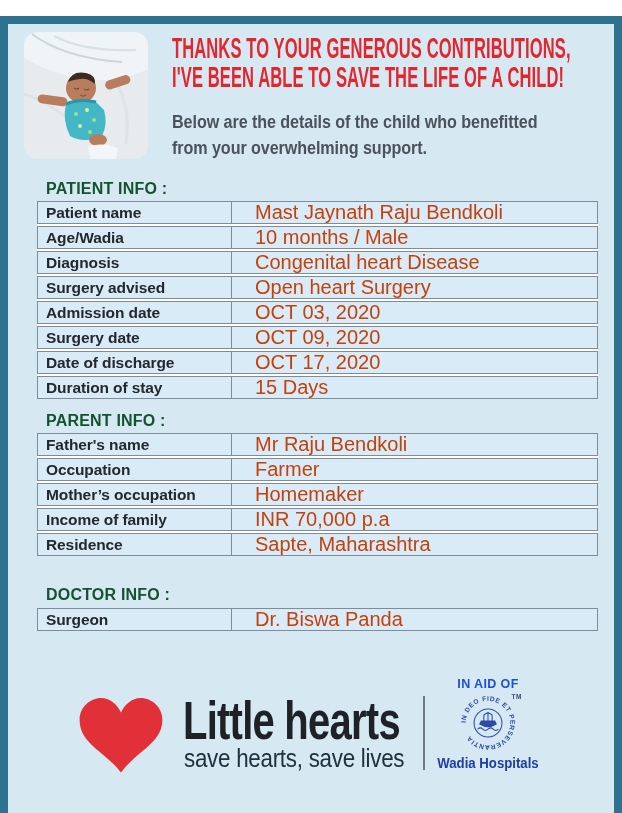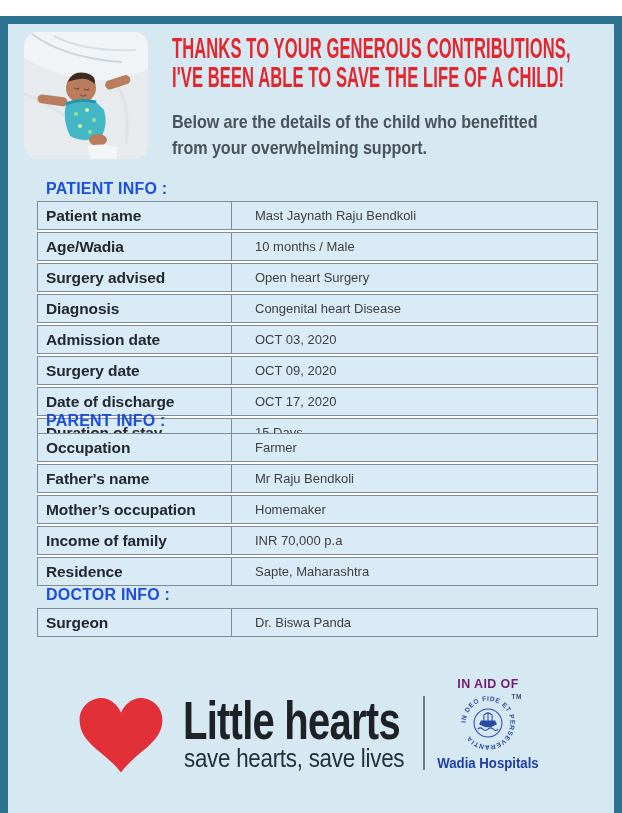--- a/index.html
+++ b/index.html
@@ -15,36 +15,36 @@
 
   
   .photo { left:16px; top:8px; width:124px; height:127px; border-radius:14px; overflow:hidden; }
   .photo svg { display:block; width:100%; height:100%; }
 
   
   .headline { left:164px; top:10px; color:#e2262d; font-weight:700; font-size:29px; line-height:29px; white-space:nowrap; transform:scaleX(0.57); transform-origin:left top; letter-spacing:0.2px; }
   .subtitle { left:164px; top:85px; color:#4a525a; font-weight:700; font-size:19px; line-height:26px; white-space:nowrap; transform:scaleX(0.85); transform-origin:left top; letter-spacing:-0.1px; }
 
   
-  .sec-title { left:38px; color:#1d4ed8; font-weight:700; font-size:16px; letter-spacing:0.2px; white-space:nowrap; }
+  .sec-title { left:38px; color:#14532d; font-weight:700; font-size:16px; letter-spacing:0.2px; white-space:nowrap; }
 
   
   .info-table { left:29px; width:561px; background:#ffffff; }
-  .trow { display:flex; height:29px; background:#d9ebf6; border:1px solid #7d8c98; margin-bottom:2px; }
+  .trow { display:flex; height:23px; background:#d9ebf6; border:1px solid #7d8c98; margin-bottom:2px; }
   .trow:last-child { margin-bottom:0; }
   .tlabel { width:194px; border-right:1px solid #7d8c98; display:flex; align-items:center; padding-left:8px; font-weight:700; font-size:15.5px; color:#23282e; letter-spacing:-0.1px; }
-  .tvalue { flex:1; display:flex; align-items:center; padding-left:23px; font-size:13px; color:#404040;text-align:center; }
+  .tvalue { flex:1; display:flex; align-items:center; padding-left:23px; font-size:20px; color:#c2410c;text-align:center; }
 
   
   .heart { left:70px; top:674px; width:86px; height:75px; }
   .lh-title { left:175px; top:668px; font-size:54px; line-height:56px; font-weight:700; color:#1e2227; white-space:nowrap; transform:scaleX(0.74); transform-origin:left top; letter-spacing:-1px; }
   .lh-tagline { left:176px; top:720px; font-size:26px; line-height:28px; color:#20303c; white-space:nowrap; transform:scaleX(0.86); transform-origin:left top; letter-spacing:-0.3px; }
   .vdivider { left:415px; top:672px; width:2px; height:74px; background:#6f7b86; }
   .aid-col { left:424px; top:653px; width:112px; text-align:center; }
-  .aid-label { font-size:12.5px; font-weight:700; color:#701a75; letter-spacing:0.4px; }
+  .aid-label { font-size:12.5px; font-weight:700; color:#1d4ed8; letter-spacing:0.4px; }
   .seal-wrap { position:relative; width:64px; height:62px; margin:1px auto 0 auto; }
   .seal-wrap svg { display:block; width:64px; height:62px; }
   .tm { position:absolute; right:-2px; top:1px; font-size:6.5px; font-weight:700; color:#3c4b7e; letter-spacing:0.5px; }
   .hospital-name { font-size:14.5px; font-weight:700; color:#1d3ea2; white-space:nowrap; transform:scaleX(0.91); transform-origin:center top; margin-top:1px; }
 </style>
 </head>
 <body>
 
 <div class="frame">
 
@@ -88,26 +88,26 @@
   <div class="abs info-table" style="top:177px;">
     <div class="trow">
       <div class="tlabel">Patient name</div>
       <div class="tvalue">Mast Jaynath Raju Bendkoli</div>
     </div>
     <div class="trow">
       <div class="tlabel">Age/Wadia</div>
       <div class="tvalue">10 months / Male</div>
     </div>
     <div class="trow">
+      <div class="tlabel">Diagnosis</div>
+      <div class="tvalue">Congenital heart Disease</div>
+    </div>
+    <div class="trow">
       <div class="tlabel">Surgery advised</div>
       <div class="tvalue">Open heart Surgery</div>
-    </div>
-    <div class="trow">
-      <div class="tlabel">Diagnosis</div>
-      <div class="tvalue">Congenital heart Disease</div>
     </div>
     <div class="trow">
       <div class="tlabel">Admission date</div>
       <div class="tvalue">OCT 03, 2020</div>
     </div>
     <div class="trow">
       <div class="tlabel">Surgery date</div>
       <div class="tvalue">OCT 09, 2020</div>
     </div>
     <div class="trow">
@@ -116,26 +116,26 @@
     </div>
     <div class="trow">
       <div class="tlabel">Duration of stay</div>
       <div class="tvalue">15 Days</div>
     </div>
   </div>
 
   <div class="abs sec-title" style="top:388px;">PARENT INFO :</div>
   <div class="abs info-table" style="top:409px;">
     <div class="trow">
+      <div class="tlabel">Father's name</div>
+      <div class="tvalue">Mr Raju Bendkoli</div>
+    </div>
+    <div class="trow">
       <div class="tlabel">Occupation</div>
       <div class="tvalue">Farmer</div>
-    </div>
-    <div class="trow">
-      <div class="tlabel">Father's name</div>
-      <div class="tvalue">Mr Raju Bendkoli</div>
     </div>
     <div class="trow">
       <div class="tlabel">Mother’s occupation</div>
       <div class="tvalue">Homemaker</div>
     </div>
     <div class="trow">
       <div class="tlabel">Income of family</div>
       <div class="tvalue">INR 70,000 p.a</div>
     </div>
     <div class="trow">

